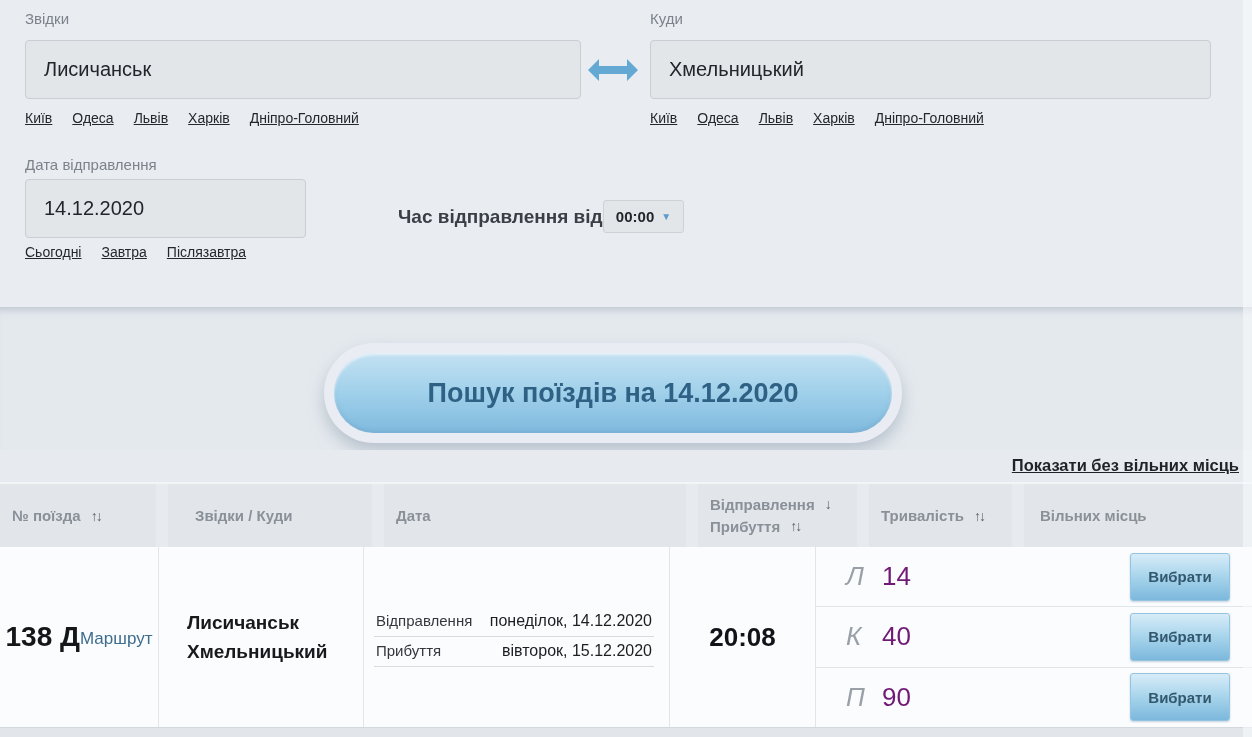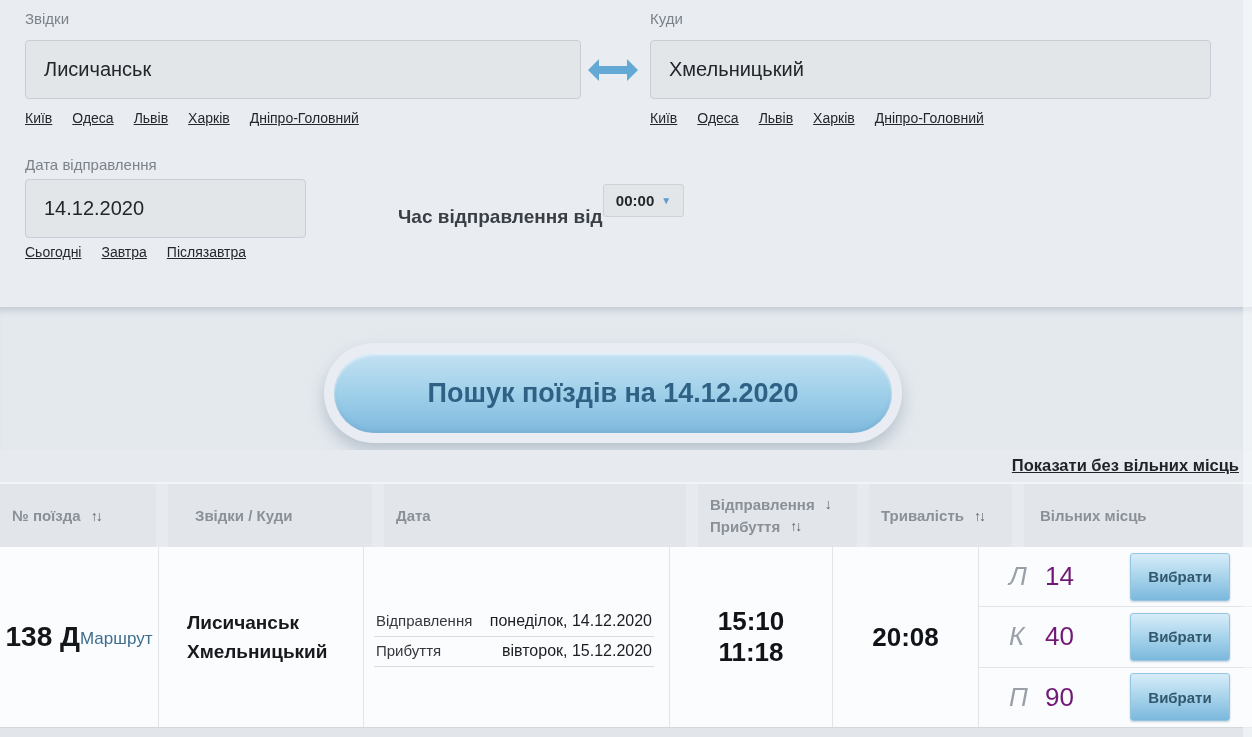--- a/index.html
+++ b/index.html
@@ -13,21 +13,21 @@
   .station-input, .date-input {
     position:absolute; height:59px; background:#e3e6e9; border:1px solid #c9ced4;
     border-radius:4px; font-size:20px; color:#22262b; padding:0 18px;
     font-family:"Liberation Sans", sans-serif; outline:none;
   }
   .swap-wrap { position:absolute; left:587px; top:55px; width:52px; height:30px; cursor:pointer; }
   .quick-links { position:absolute; display:flex; gap:20px; }
   .quick-links a { font-size:14px; color:#24282d; text-decoration:underline; cursor:pointer; }
   .time-label { position:absolute; left:398px; top:206px; font-size:19px; font-weight:700; color:#3a3f46; }
   .time-select {
-    position:absolute; left:603px; top:184px; width:81px; height:33px;
+    position:absolute; left:603px; top:200px; width:81px; height:33px;
     background:#e3e6e9; border:1px solid #cdd2d7; border-radius:3px;
     display:flex; align-items:center; justify-content:center; gap:7px; cursor:pointer;
   }
   .time-select .tval { font-size:15px; font-weight:700; color:#22262b; }
   .time-select .caret { font-size:10px; color:#5b9bd0; }
 
   
   .search-band { position:absolute; left:0; top:307px; width:1252px; height:143px;
     background:#e4e9ee; box-shadow: inset 0 9px 9px -7px rgba(130,145,160,.45); }
   .search-outer { position:absolute; left:324px; top:36px; width:578px; height:100px;
@@ -191,24 +191,20 @@
       <div class="td td3">
         <div class="dline">
           <span class="dlabel">Відправлення</span>
           <span class="dvalue">понеділок, 14.12.2020</span>
         </div>
         <div class="dline">
           <span class="dlabel">Прибуття</span>
           <span class="dvalue">вівторок, 15.12.2020</span>
         </div>
       </div>
-      <div class="td td4">
-        <div>15:10</div>
-        <div>11:18</div>
-      </div>
       <div class="td td5">
         <span>20:08</span>
       </div>
       <div class="td td6">
         <div class="seat-row">
           <span class="seat-class">Л</span>
           <span class="seat-count">14</span>
           <button class="choose-btn">Вибрати</button>
         </div>
         <div class="seat-row">

